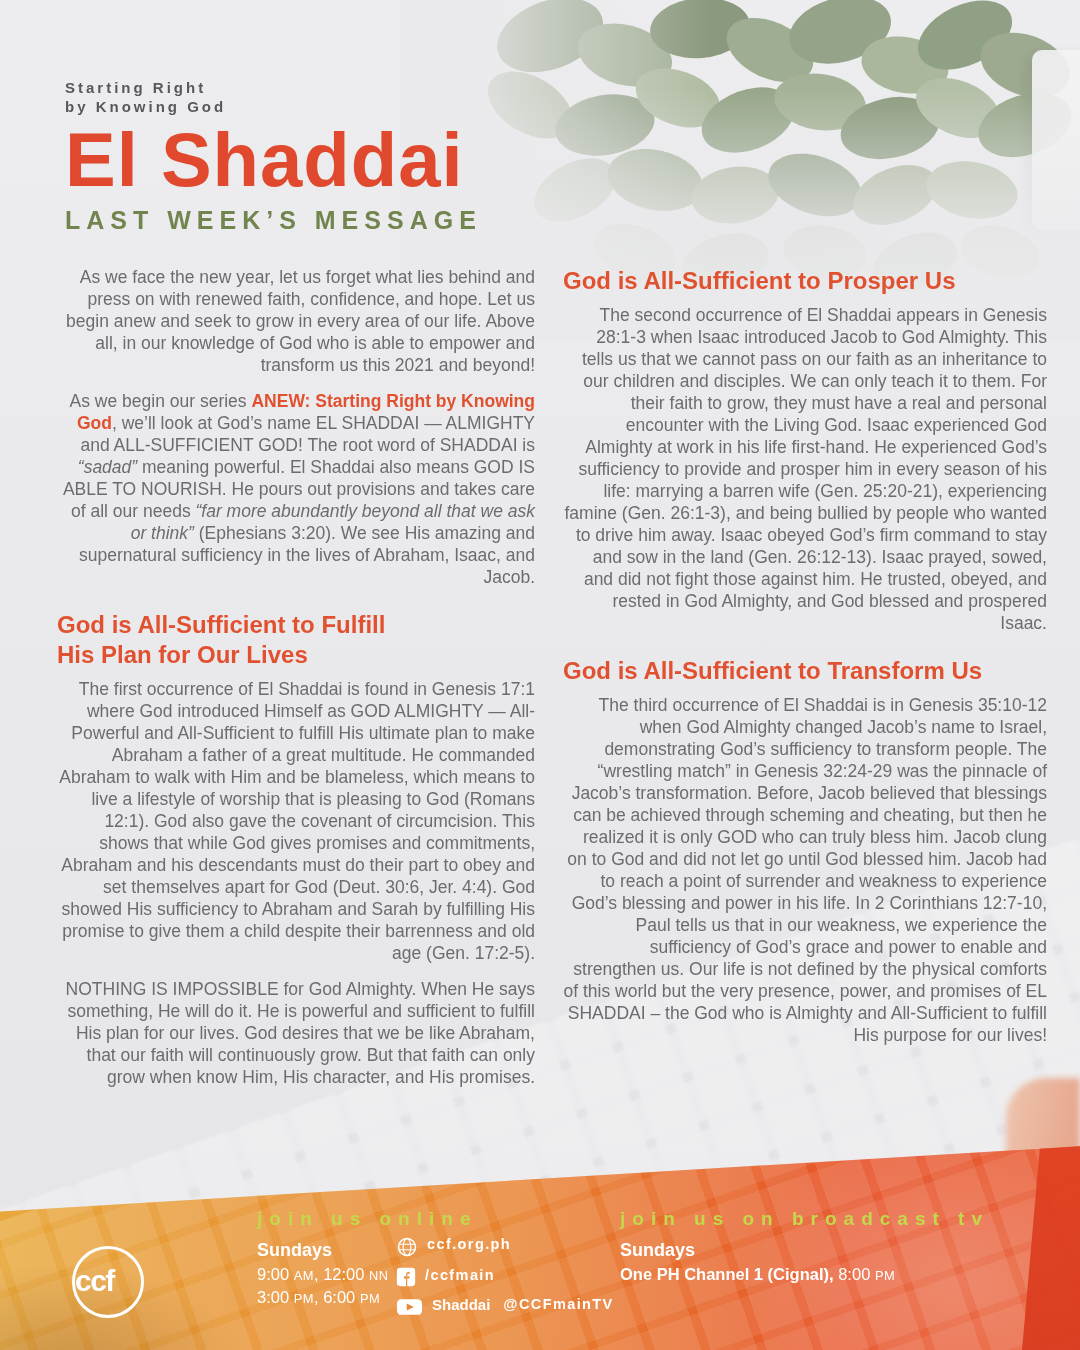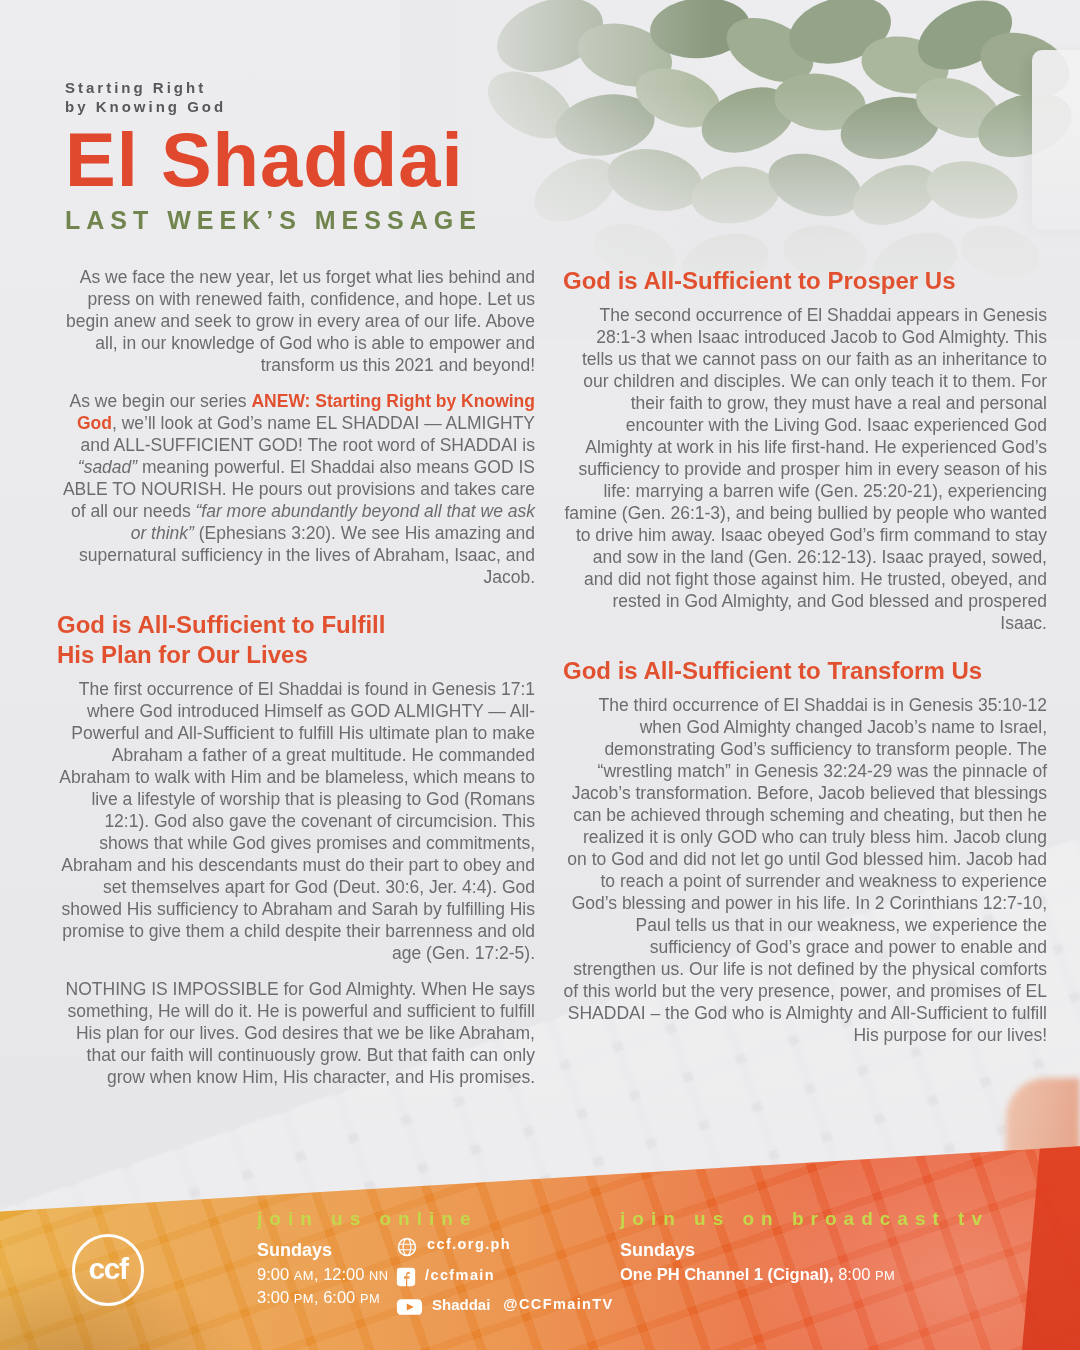--- a/index.html
+++ b/index.html
@@ -58,22 +58,22 @@
   .col-right{left:563px; width:484px;}
   .col p{margin:0 0 14px;text-align:right;}
   .col h2{margin:22px 0 8px; font-size:24px; line-height:30px; font-weight:700;
     color:var(--heading); white-space:pre;}
   .col h2:first-child{margin-top:0;}
   .seg-rb{font-weight:700; color:var(--heading);}
   .seg-i{font-style:italic;}
   .seg-b{font-weight:700;}
   .seg-sc{font-size:0.78em; letter-spacing:.5px;}
   
-  .ccf-logo{position:absolute; left:72px; top:94px; width:66px; height:66px;
-    border:3px solid #fff; border-radius:50%; display:flex; align-items:center; justify-content:center;}
+  .ccf-logo{position:absolute; left:72px; top:106px; width:66px; height:66px;
+    border:3px solid #fff; border-radius:50%; display:flex; align-items:center; justify-content:flex-start;}
   .ccf-logo span{font-size:30px; font-weight:700; letter-spacing:-1.5px; color:#fff; transform:translateY(-1px);}
   .f-heading{font-size:19px; font-weight:700; letter-spacing:7px; color:var(--lime); white-space:nowrap;}
   .f-day{font-size:18px; font-weight:700; margin-top:10px;}
   .f-line{font-size:16.5px; margin-top:4px; white-space:nowrap;}
   .online-block{position:absolute; left:240px; top:68px;margin-left:17px;}
   .links-block{position:absolute; left:396px; top:96px;}
   .link-row{display:flex; align-items:flex-start; gap:9px; margin-bottom:9px;}
   .link-row svg{flex:0 0 auto; display:block;}
   .link-text{font-size:14.5px; letter-spacing:1.4px; font-weight:700;}
   .yt-word{font-size:15px; font-weight:700; letter-spacing:0; margin-right:4px;}

